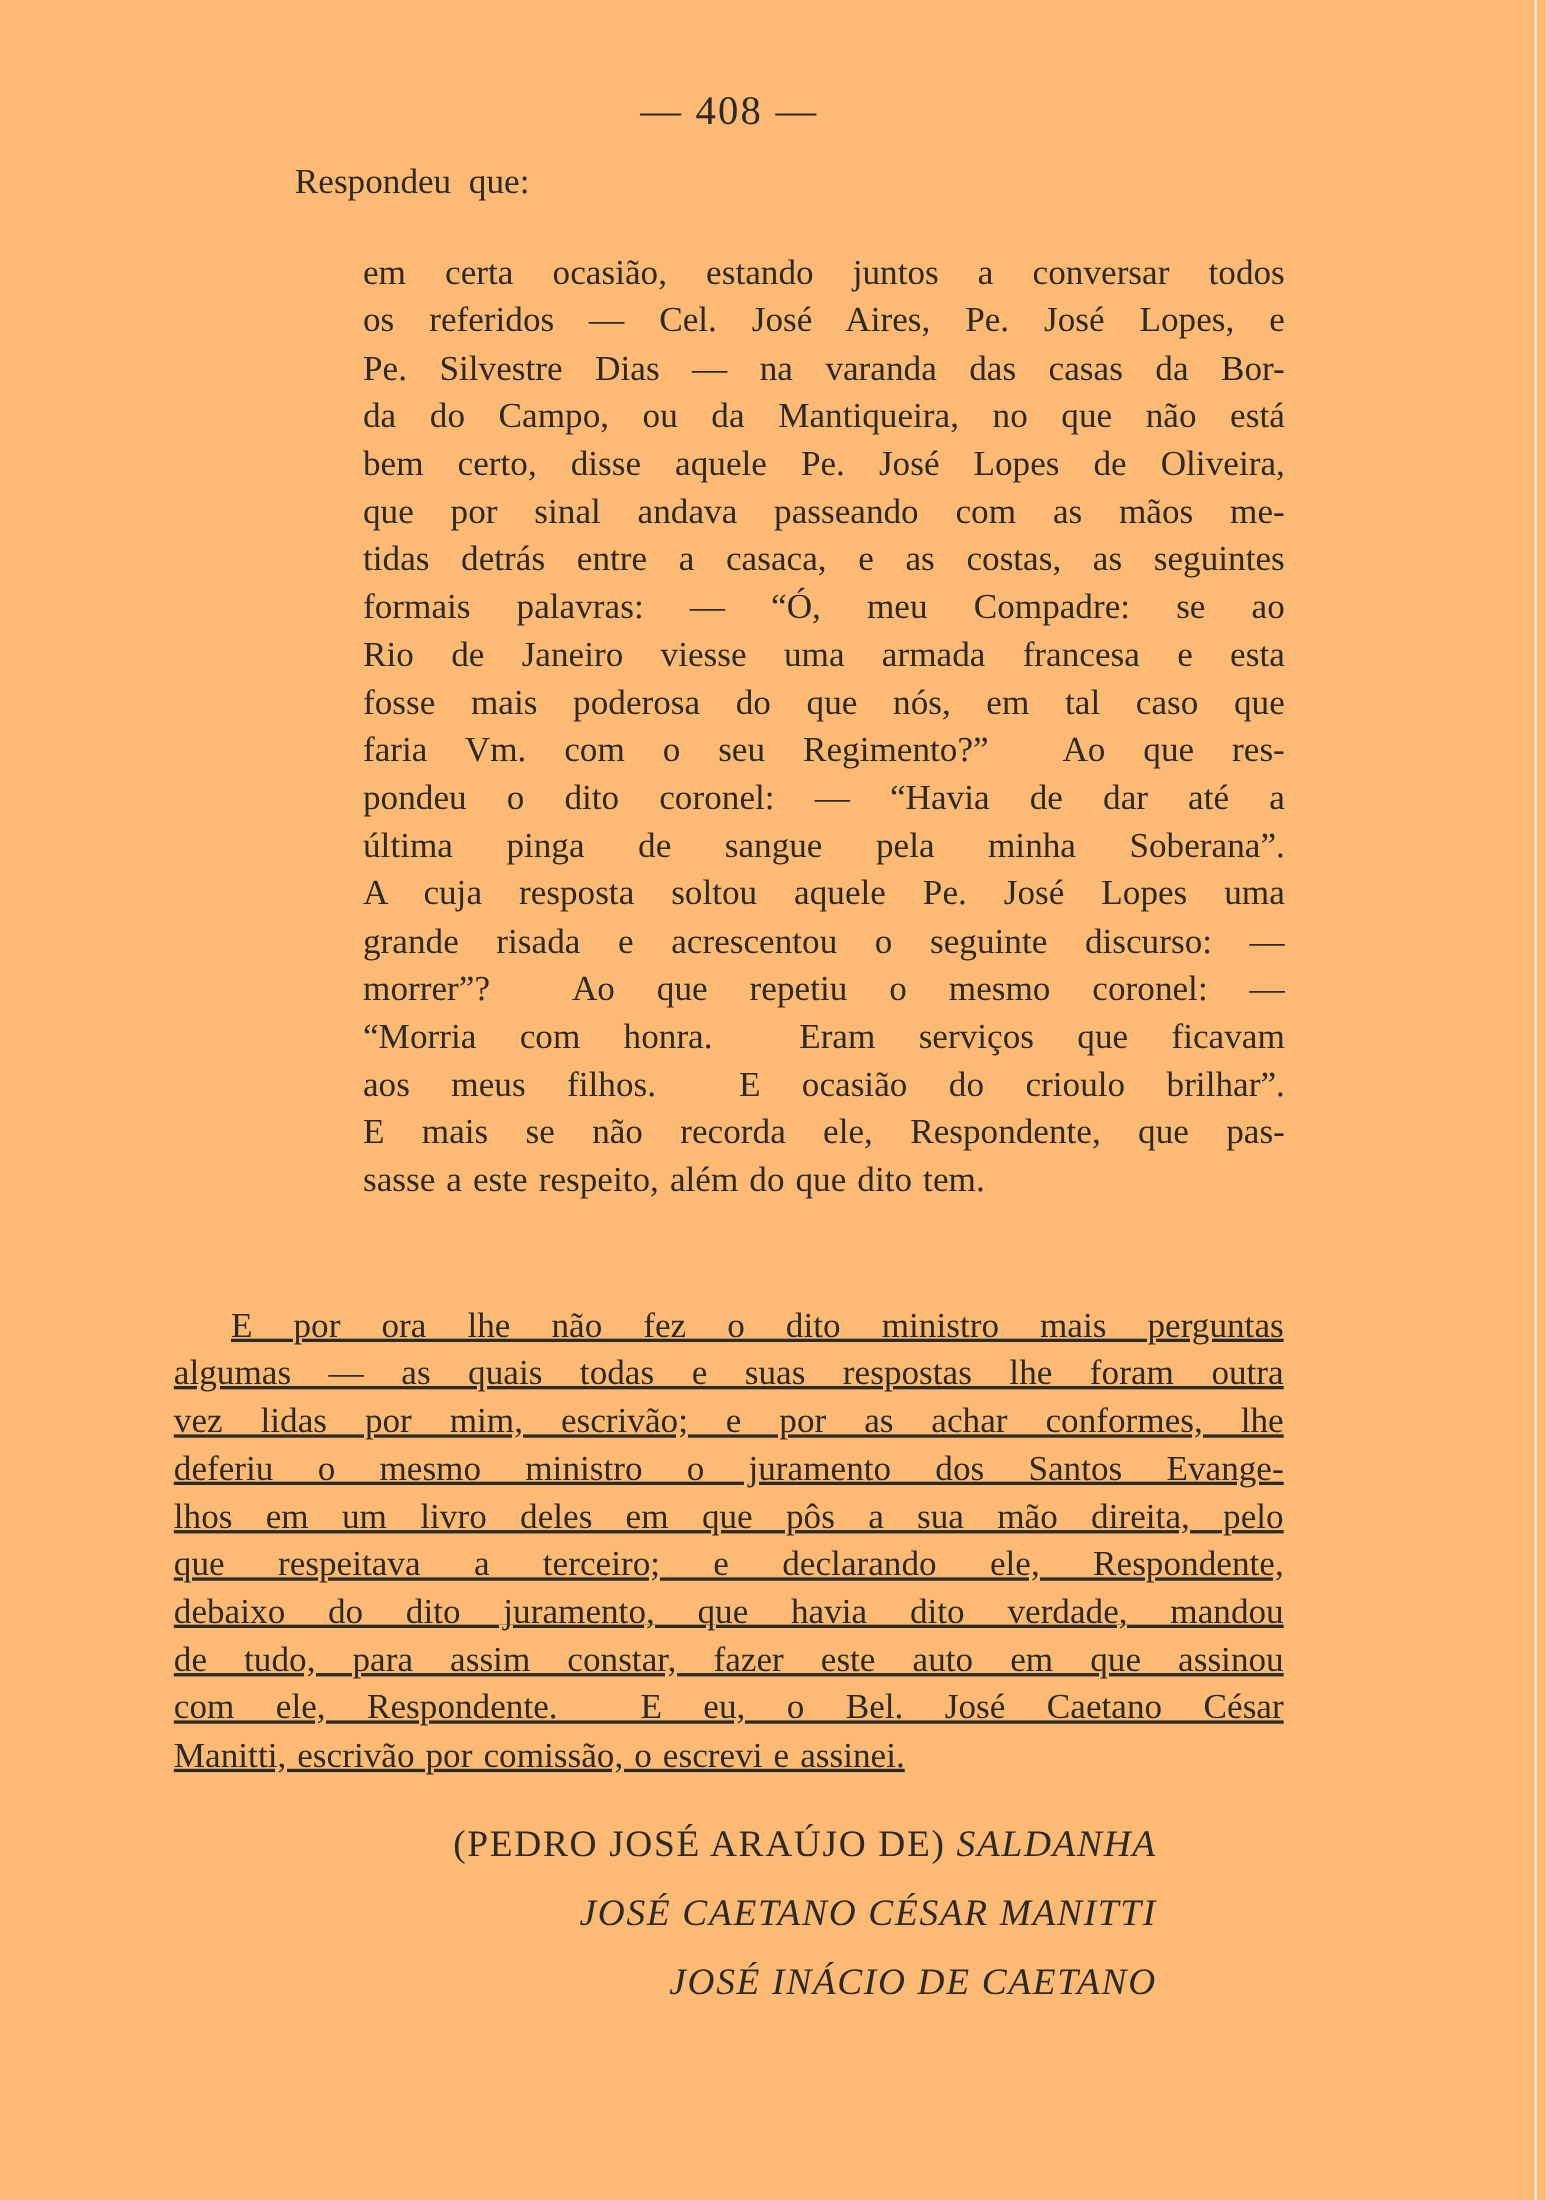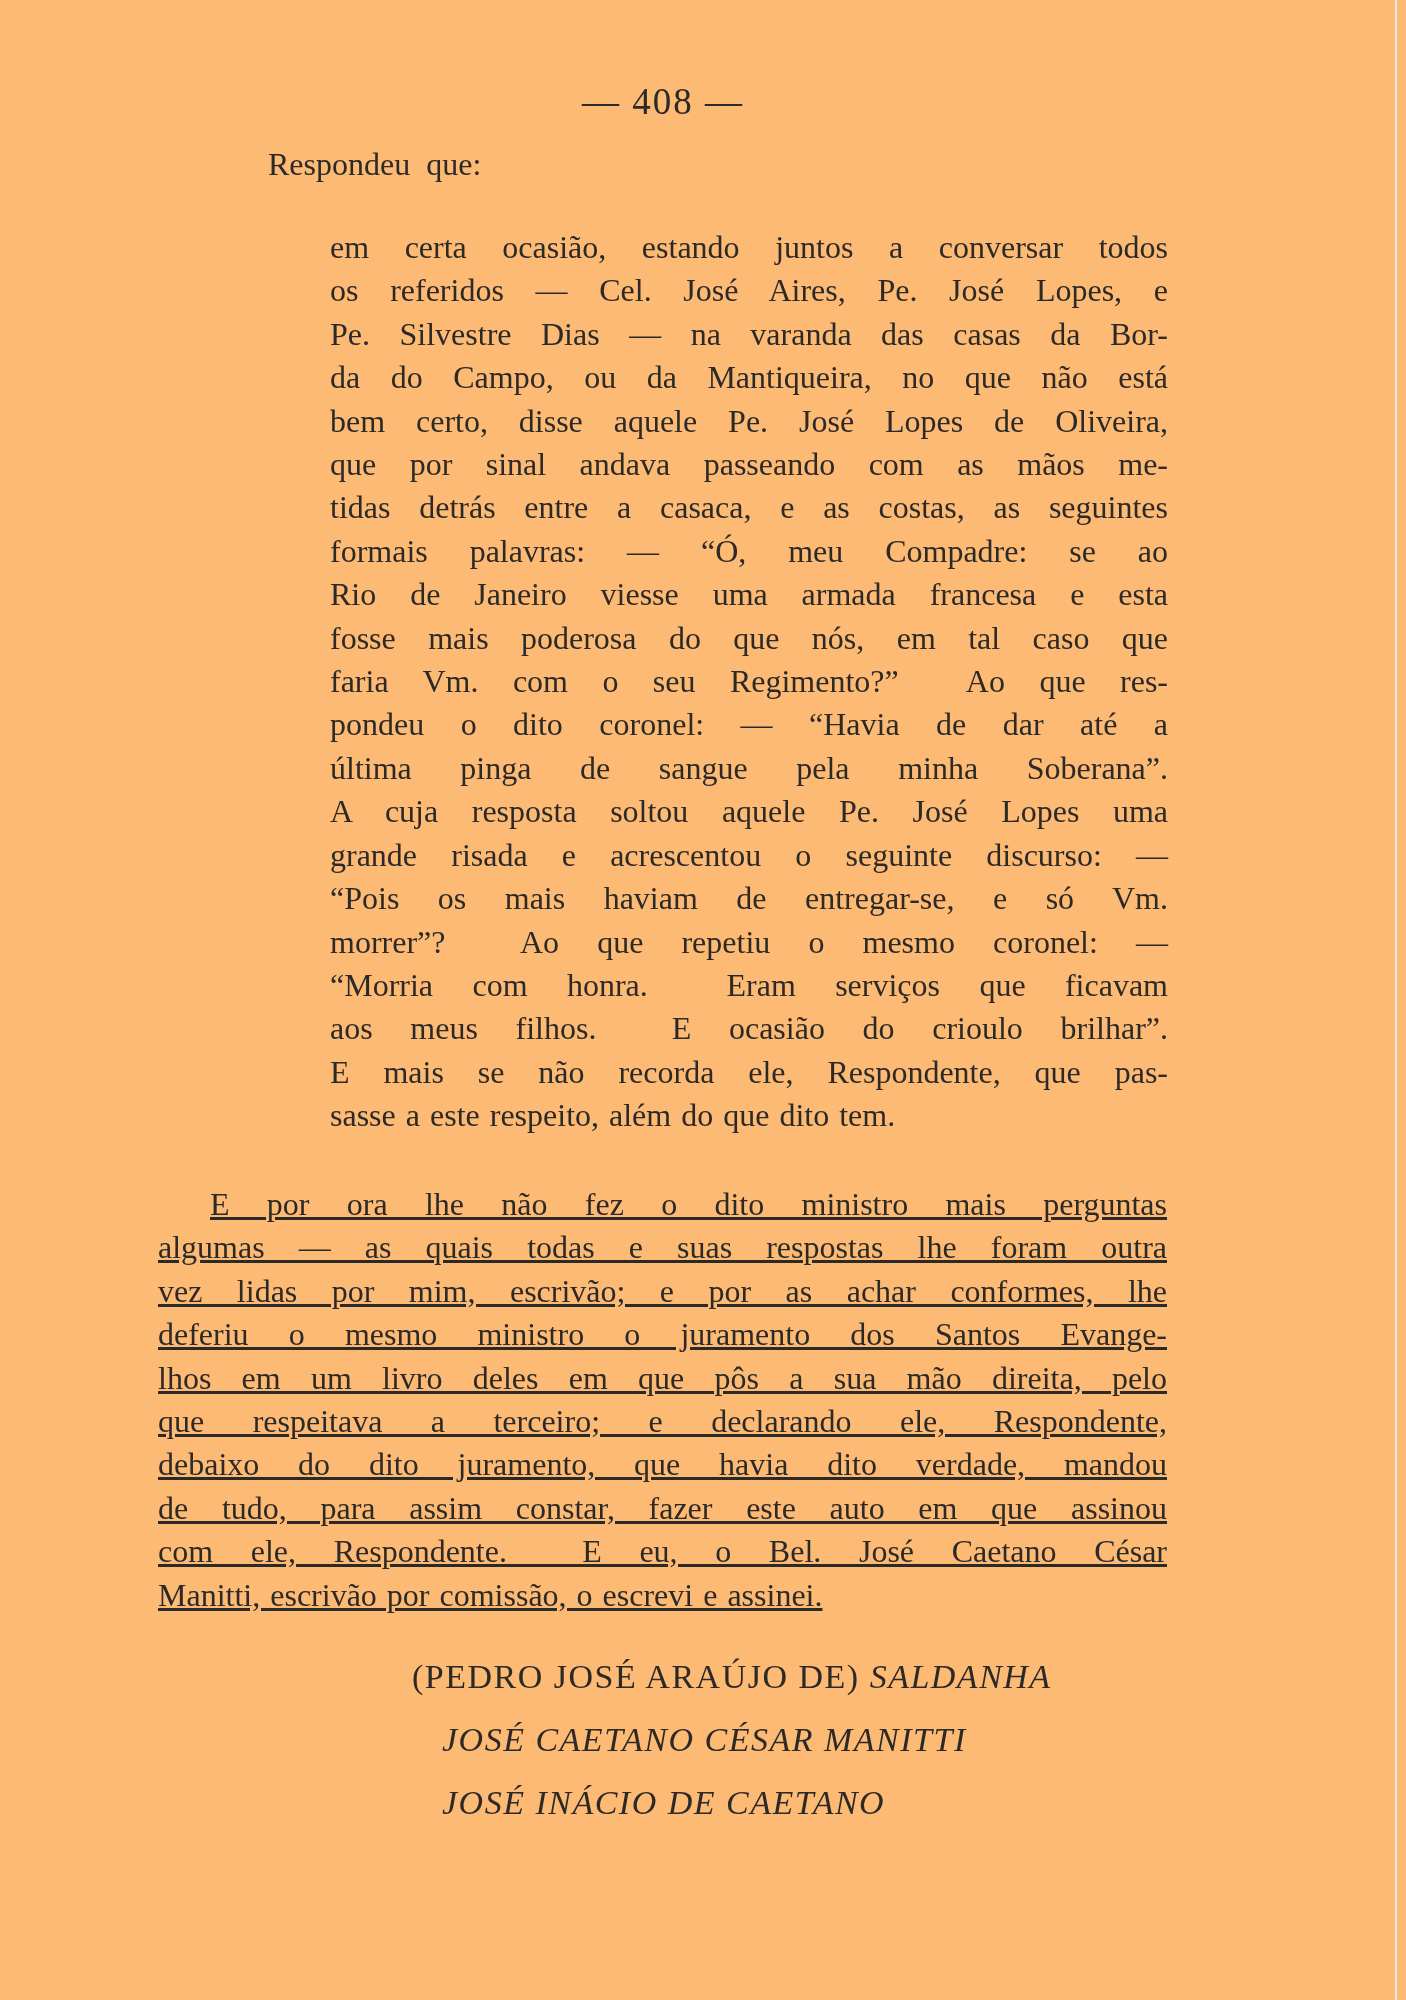--- a/index.html
+++ b/index.html
@@ -73,20 +73,21 @@
     text-indent: 52px;
   }
   .line.last {
     text-align-last: left;
     -moz-text-align-last: left;
   }
   .signatures {
     position: absolute;
     top: 1645px;
     left: 412px;
+    text-align: right;
   }
   .sig-line {
     font-size: 34px;
     line-height: 63px;
     font-style: italic;
     letter-spacing: 1.5px;
     white-space: nowrap;
   }
   .sig-line.sub {
     margin-left: 30px;
@@ -115,21 +116,20 @@
     <div class="line">que por sinal andava passeando com as mãos me-</div>
     <div class="line">tidas detrás entre a casaca, e as costas, as seguintes</div>
     <div class="line">formais palavras: — “Ó, meu Compadre: se ao</div>
     <div class="line">Rio de Janeiro viesse uma armada francesa e esta</div>
     <div class="line">fosse mais poderosa do que nós, em tal caso que</div>
     <div class="line">faria Vm. com o seu Regimento?”&nbsp; Ao que res-</div>
     <div class="line">pondeu o dito coronel: — “Havia de dar até a</div>
     <div class="line">última pinga de sangue pela minha Soberana”.</div>
     <div class="line">A cuja resposta soltou aquele Pe. José Lopes uma</div>
     <div class="line">grande risada e acrescentou o seguinte discurso: —</div>
-    <div class="line">“Pois os mais haviam de entregar-se, e só Vm.</div>
     <div class="line">morrer”?&nbsp; Ao que repetiu o mesmo coronel: —</div>
     <div class="line">“Morria com honra.&nbsp; Eram serviços que ficavam</div>
     <div class="line">aos meus filhos.&nbsp; E ocasião do crioulo brilhar”.</div>
     <div class="line">E mais se não recorda ele, Respondente, que pas-</div>
     <div class="line last">sasse a este respeito, além do que dito tem.</div>
   </div>
 
   <div class="body-text">
     <div class="line first">E por ora lhe não fez o dito ministro mais perguntas</div>
     <div class="line">algumas — as quais todas e suas respostas lhe foram outra</div>

